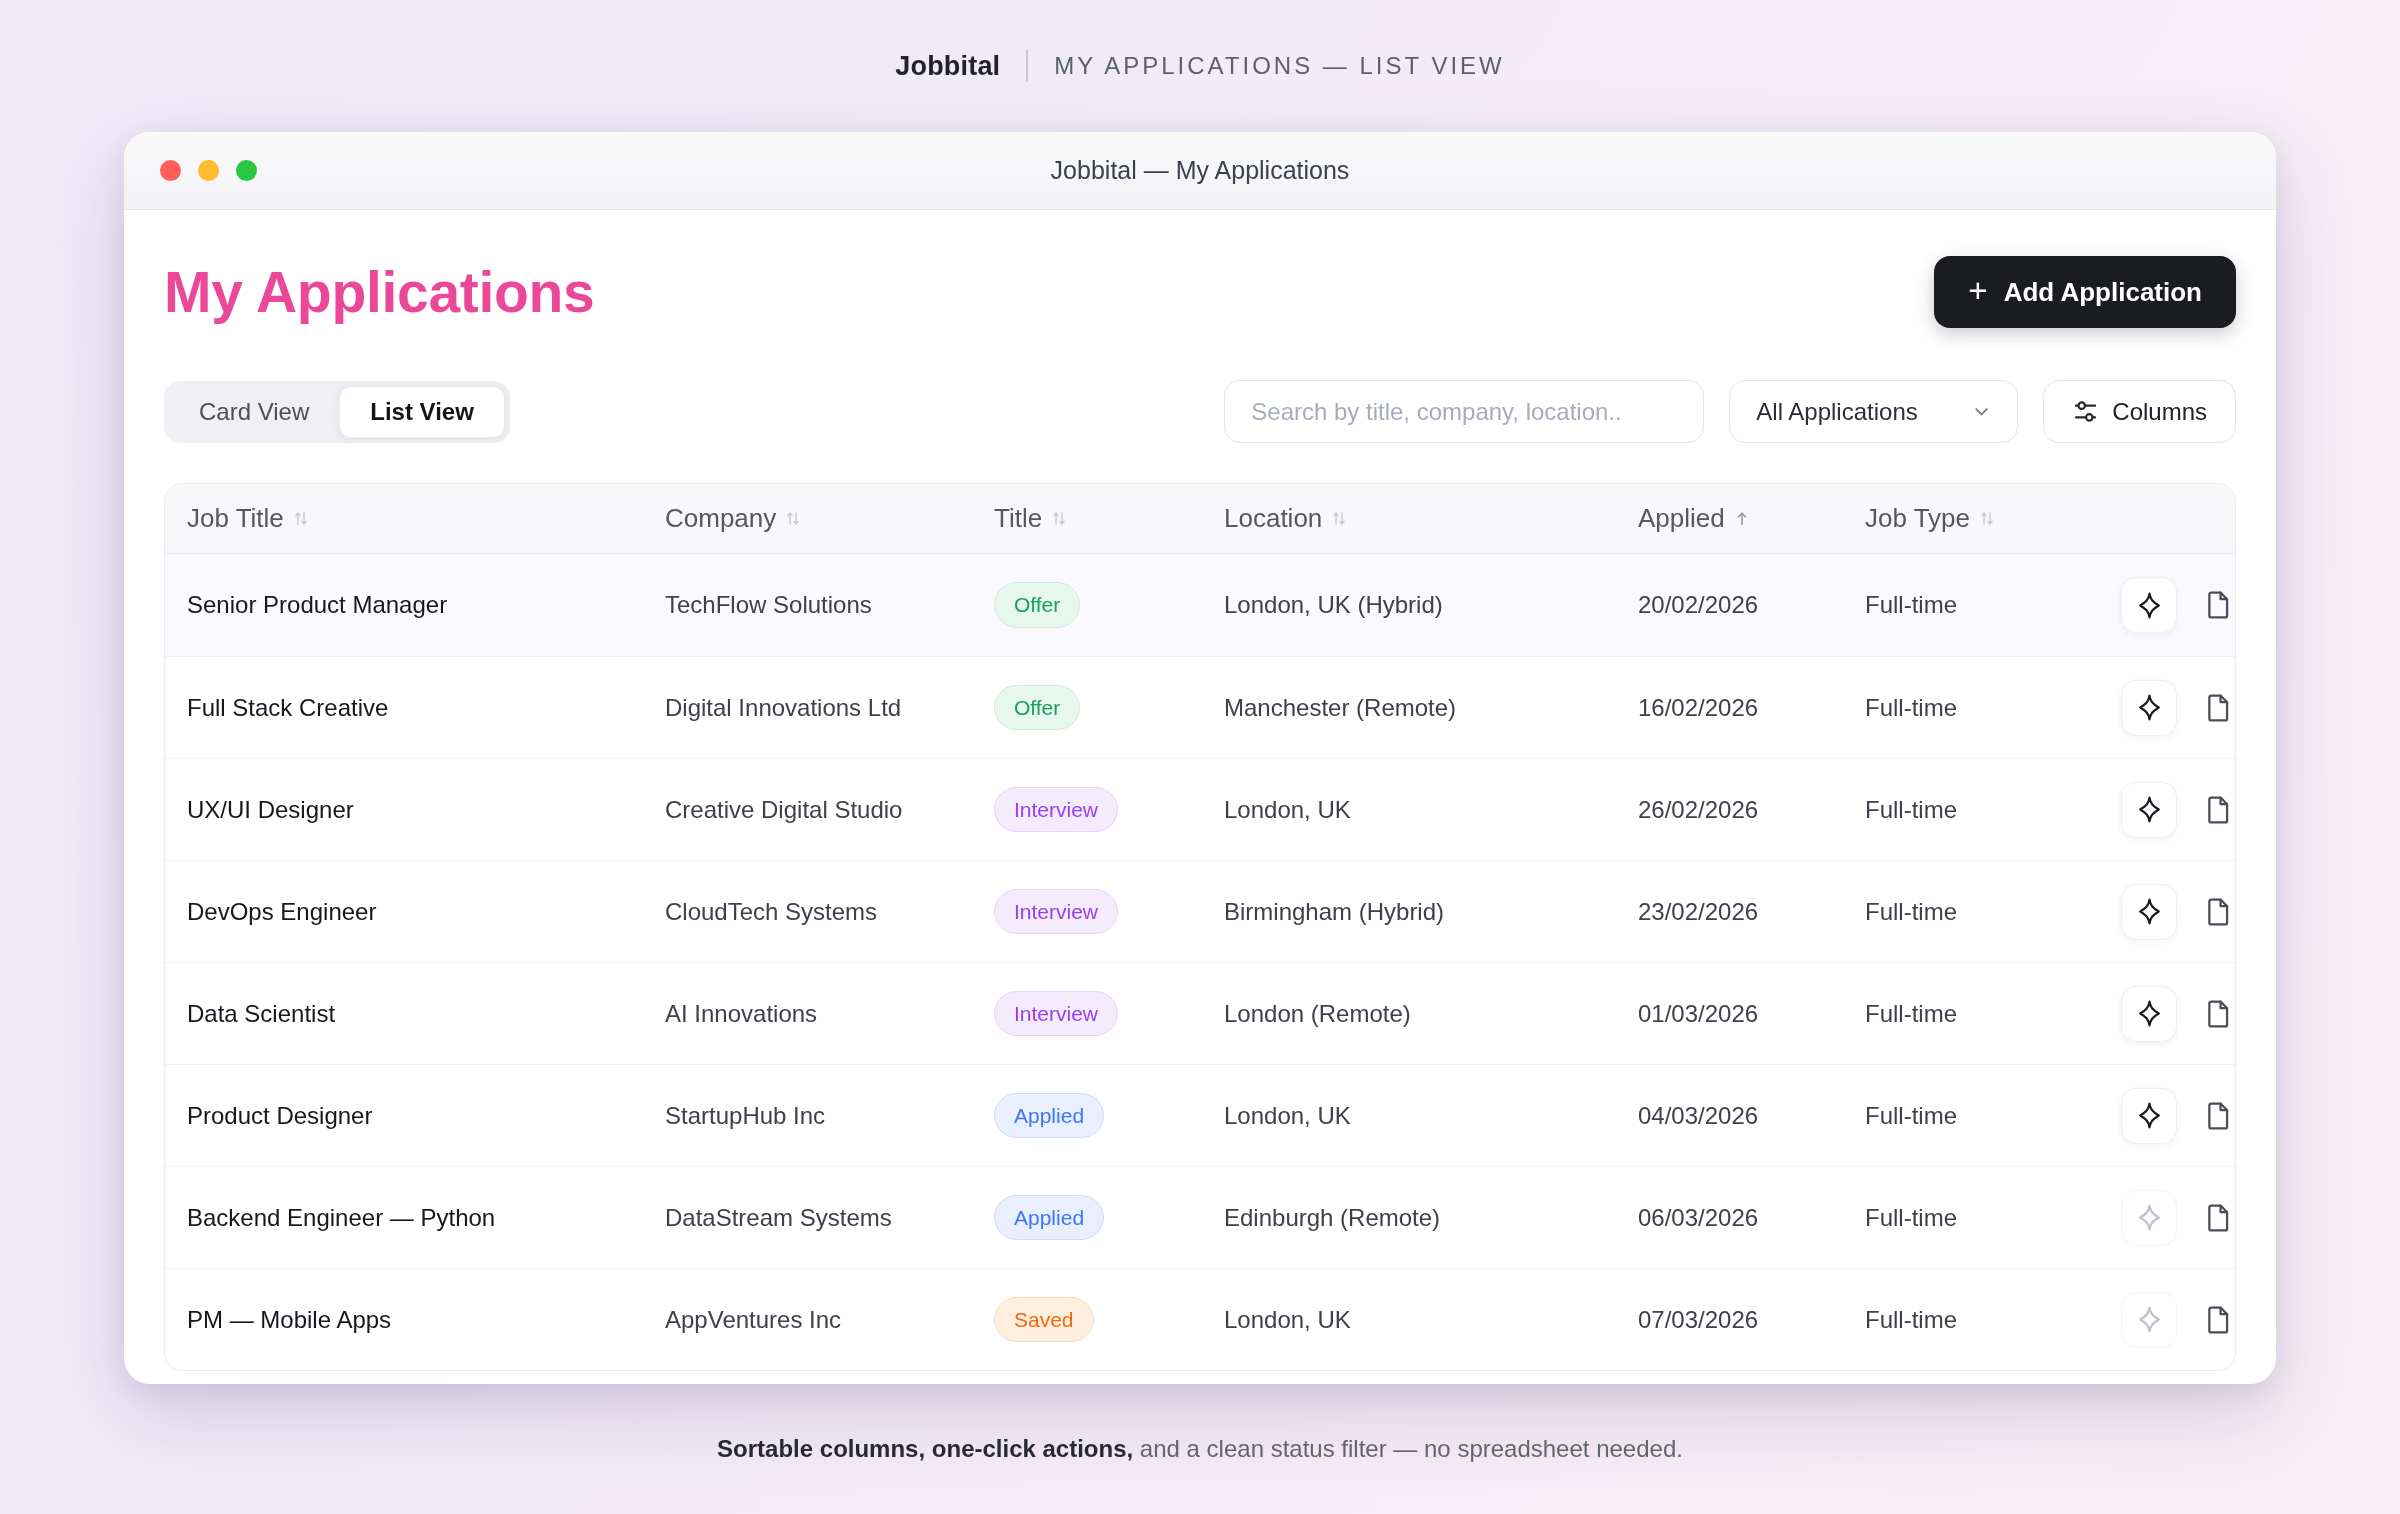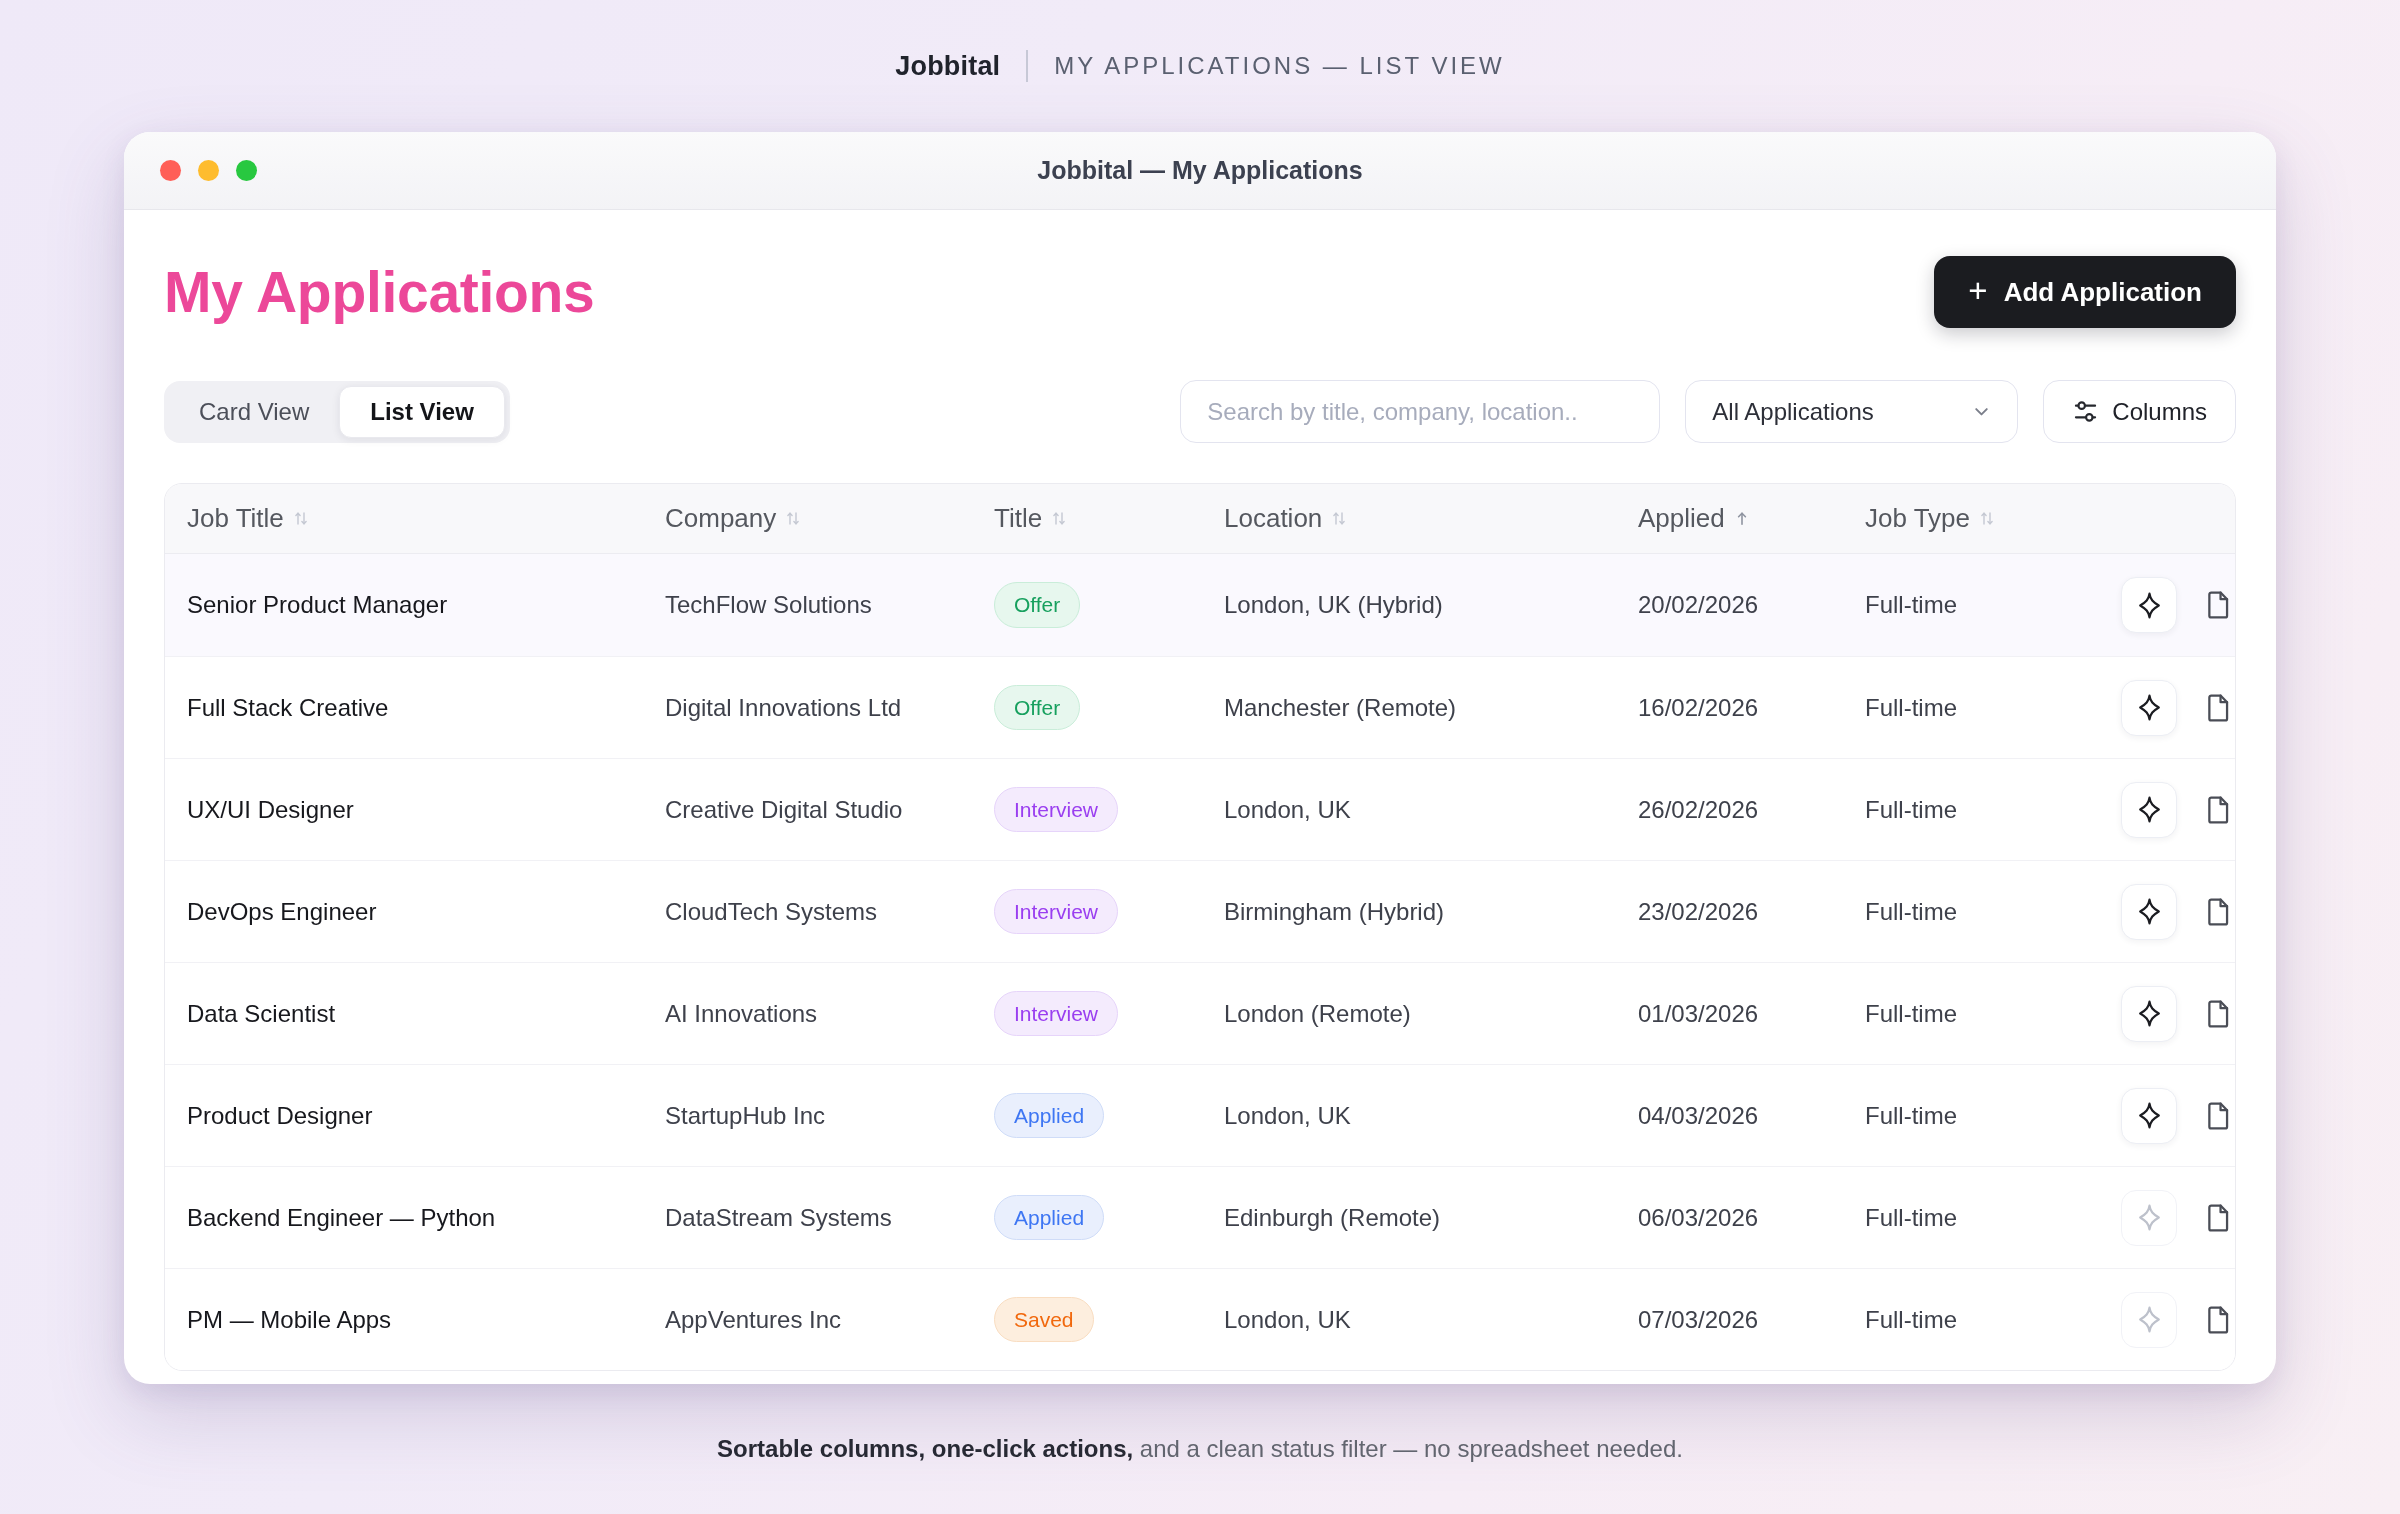--- a/index.html
+++ b/index.html
@@ -22,21 +22,21 @@
     box-shadow:0 30px 80px rgba(88,68,128,.20), 0 8px 24px rgba(88,68,128,.10);
     display:flex; flex-direction:column; overflow:hidden;
   }
   .titlebar {
     height:78px; flex:none; position:relative; display:flex; align-items:center; justify-content:center;
     background:linear-gradient(#fafafb,#f3f3f6); border-bottom:1px solid #e7e7ec;
   }
   .lights { position:absolute; left:36px; top:0; height:100%; display:flex; align-items:center; gap:17px; }
   .light { width:21px; height:21px; border-radius:50%; border:none; cursor:pointer; }
   .light.red { background:#ff5f57; } .light.yellow { background:#febc2e; } .light.green { background:#28c840; }
-  .window-title { font-size:25px; font-weight:700; color:#3c4150; }
+  .window-title { font-size:25px; font-weight:400; color:#3c4150; }
 
   .content { flex:1; padding:0 40px; display:flex; flex-direction:column; }
 
   
   .head-row { margin-top:46px; display:flex; align-items:center; justify-content:space-between; }
   h1 { font-size:57px; font-weight:700; color:#ec4899; letter-spacing:-.3px; }
   .add-btn {
     display:flex; align-items:center; gap:16px; background:#1b1c20; color:#fff; border:none; cursor:pointer;
     height:72px; padding:0 34px; border-radius:16px; font-size:26px; font-weight:600;
     font-family:inherit; box-shadow:0 6px 18px rgba(20,20,30,.22);
@@ -51,21 +51,21 @@
     font-family:inherit; font-size:24px; color:#4c4f59; cursor:pointer; font-weight:500;
   }
   .seg .tab.active { background:#fff; color:#141519; font-weight:600; border:1px solid #e9e9ee; box-shadow:0 2px 8px rgba(30,30,50,.08); }
   .ctrl-right { display:flex; align-items:center; gap:25px; }
   .search {
     width:480px; height:63px; border:1.5px solid #e3e4ef; border-radius:16px; padding:0 26px;
     font-family:inherit; font-size:24px; color:#2d2f38; background:#fff; outline:none;
   }
   .search::placeholder { color:#a7acbc; }
   .select {
-    width:333px; height:63px; border:1.5px solid #e3e4ef; border-radius:16px; padding:0 24px 0 26px;
+    width:289px; height:63px; border:1.5px solid #e3e4ef; border-radius:16px; padding:0 24px 0 26px;
     display:flex; align-items:center; justify-content:space-between; background:#fff; cursor:pointer;
   }
   .select-value { font-size:24px; color:#2d2f38; }
   .btn-outline {
     height:63px; padding:0 28px; border:1.5px solid #e3e4ef; border-radius:16px; background:#fff;
     display:flex; align-items:center; gap:13px; cursor:pointer; font-family:inherit;
   }
   .btn-outline .lbl { font-size:24px; color:#202229; font-weight:400; }
 
   

